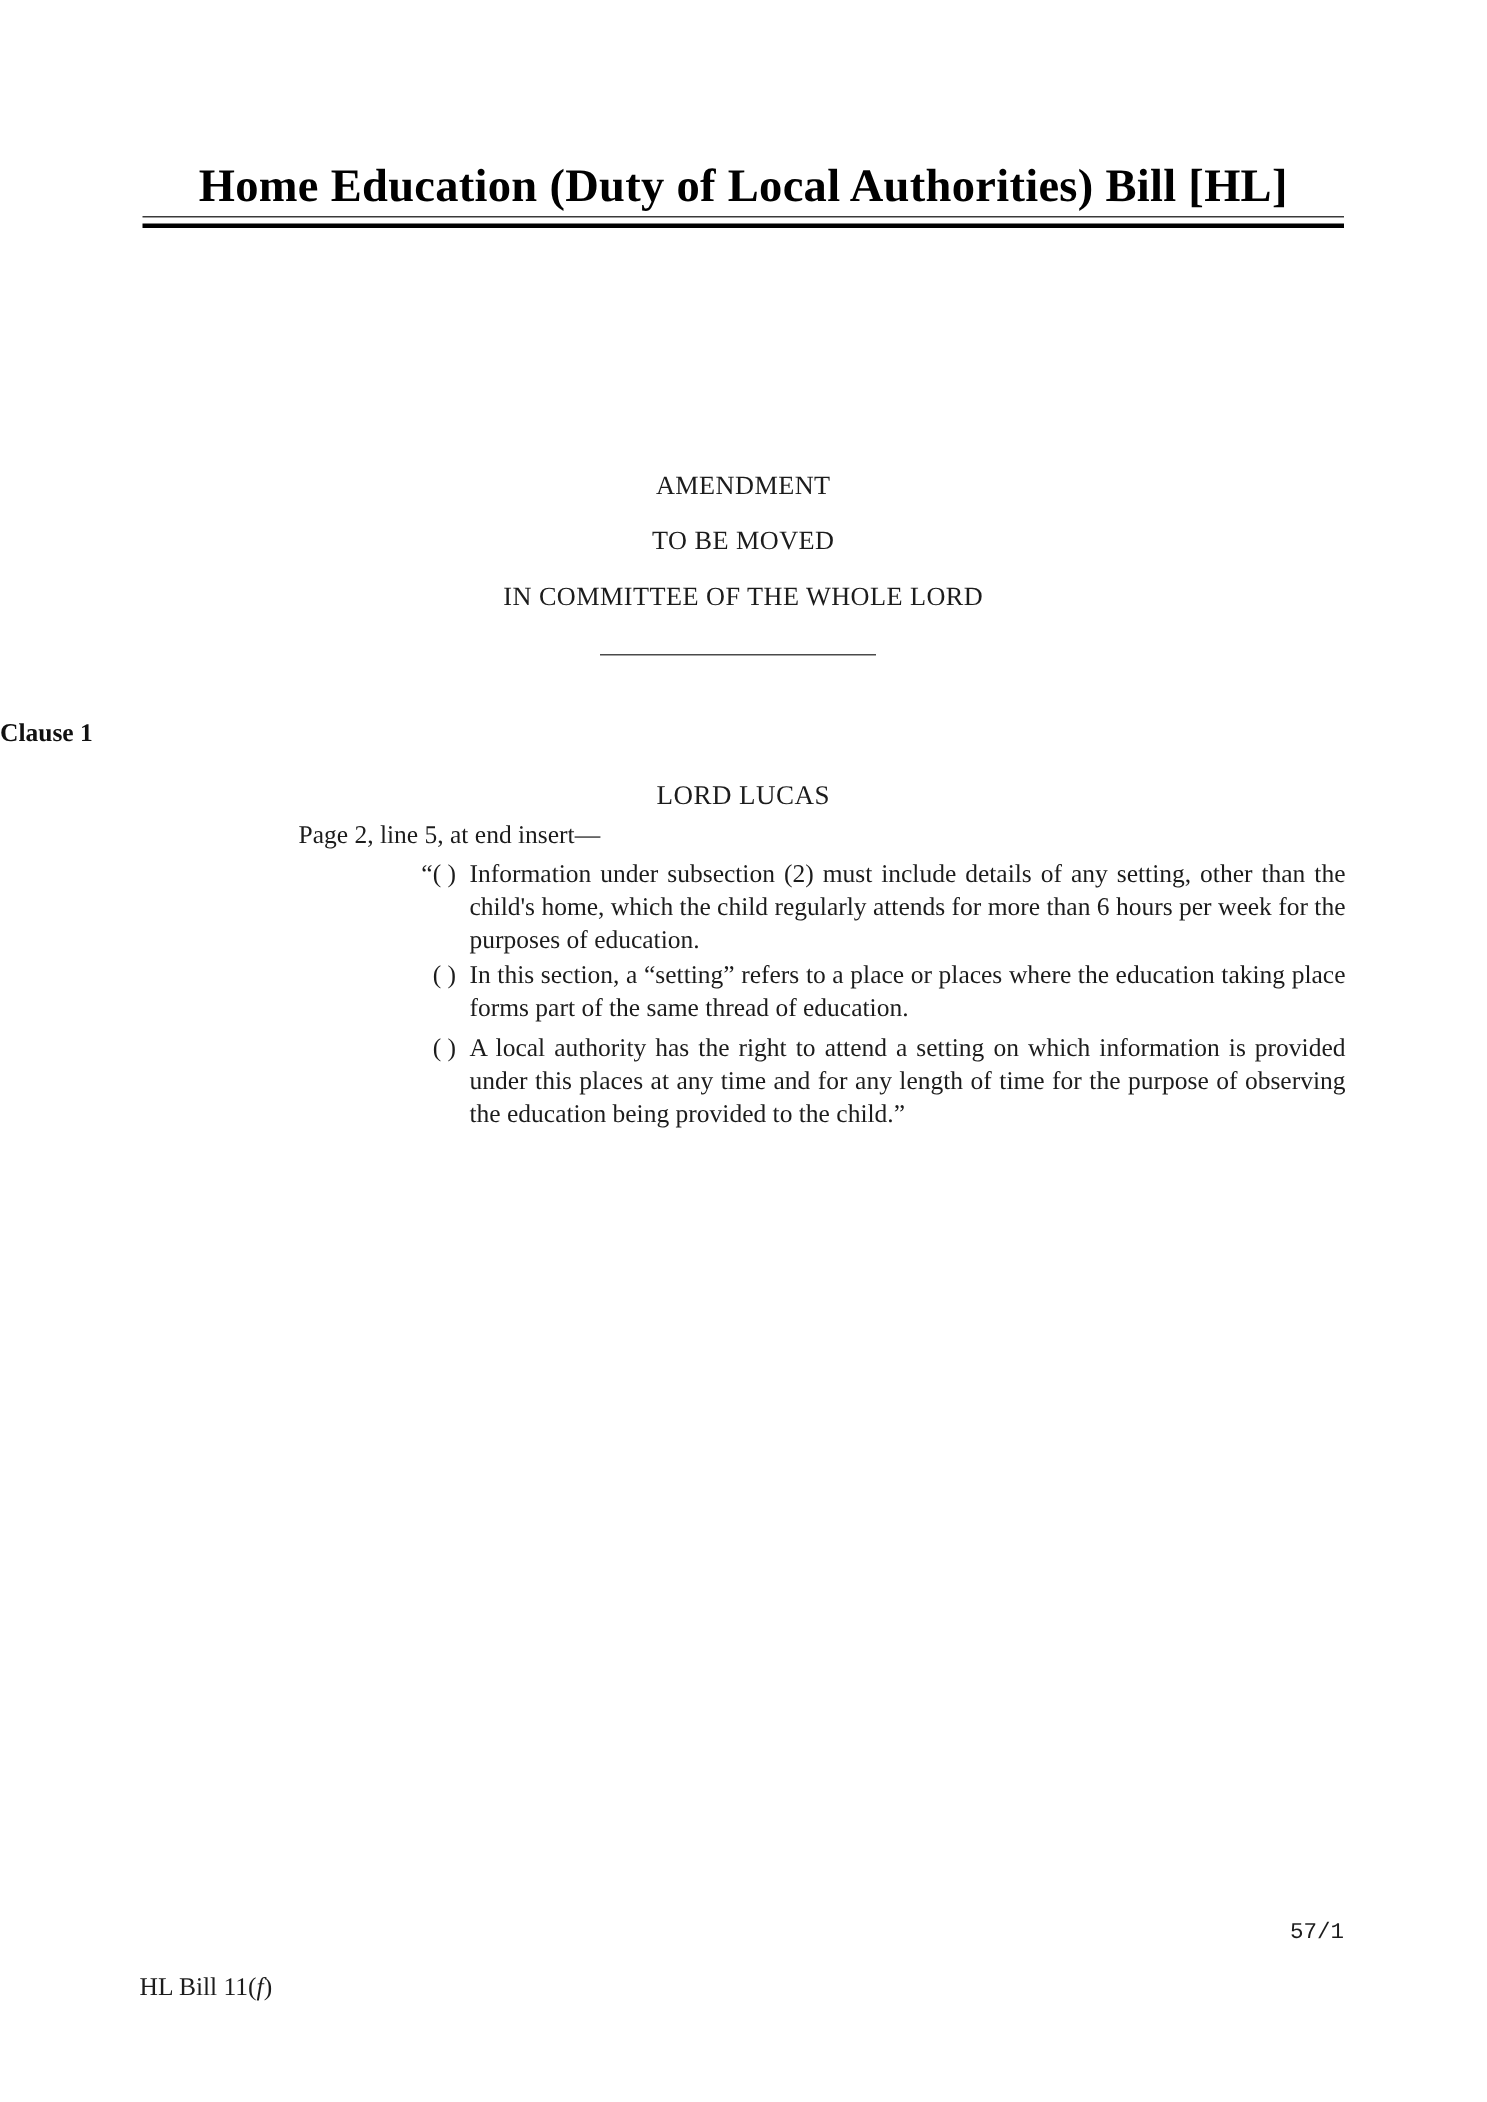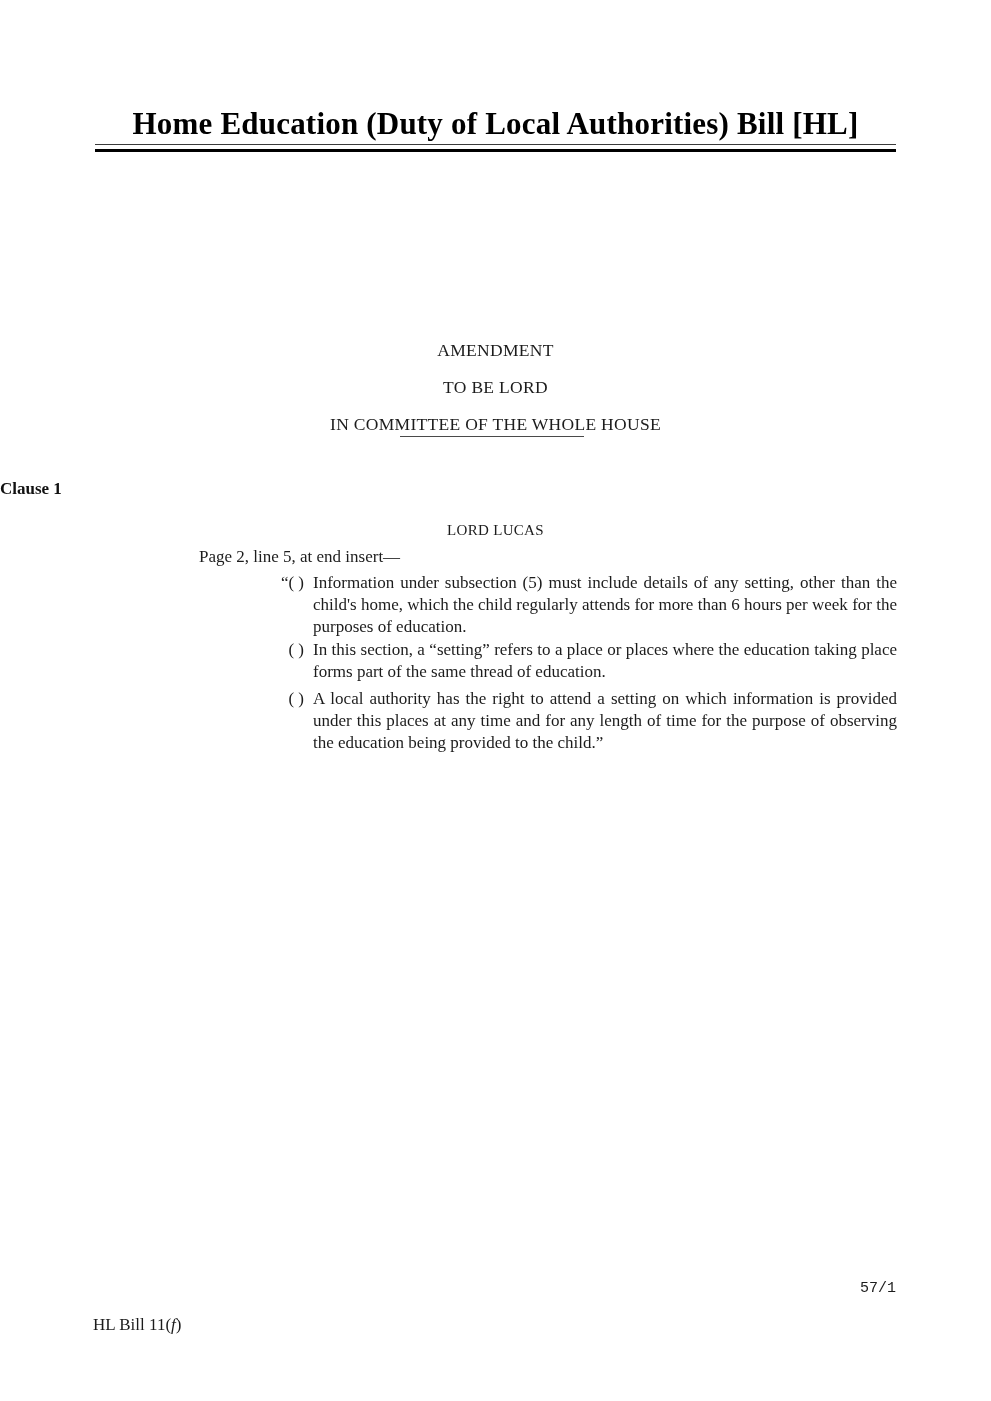--- a/index.html
+++ b/index.html
@@ -35,21 +35,20 @@
   }
   .heading-block {
     position: absolute;
     top: 305px;
     left: 0;
     width: 100%;
     text-align: center;
     font-size: 17.5px;
     line-height: 37px;
     letter-spacing: 0.3px;
-    margin-top: 27px;
   }
   .short-rule {
     position: absolute;
     top: 436px;
     left: 400px;
     width: 184px;
     border-top: 1.6px solid #4a4a4a;
   }
   .clause-heading {
     position: absolute;
@@ -61,21 +60,21 @@
     line-height: 22px;
     font-weight: bold;
     color: #111111;
   }
   .mover-name {
     position: absolute;
     top: 519px;
     left: 0;
     width: 100%;
     text-align: center;
-    font-size: 15px;
+    font-size: 18px;
     line-height: 22px;
     letter-spacing: 0.3px;
   }
   .instruction-line {
     position: absolute;
     top: 546px;
     left: 199px;
     font-size: 17px;
     line-height: 22px;
     font-family: Liberation Serif, serif;
@@ -120,35 +119,35 @@
 <body>
 
 <div class="page">
 
   <div class="doc-title">Home Education (Duty of Local Authorities) Bill [HL]</div>
 
   <div class="double-rule"></div>
 
   <div class="heading-block">
     <div>AMENDMENT</div>
-    <div>TO BE LORD</div>
-    <div>IN COMMITTEE OF THE WHOLE HOUSE</div>
+    <div>TO BE MOVED</div>
+    <div>IN COMMITTEE OF THE WHOLE LORD</div>
   </div>
 
   <div class="short-rule"></div>
 
   <div class="clause-heading">Clause 1</div>
 
   <div class="mover-name">LORD LUCAS</div>
 
   <div class="instruction-line">Page 2, line 5, at end insert—</div>
 
   <div class="amendment-item item-1">
     <span class="marker">“( )</span>
-    <span>Information under subsection (5) must include details of any setting, other than the child's home, which the child regularly attends for more than 6 hours per week for the purposes of education.</span>
+    <span>Information under subsection (2) must include details of any setting, other than the child's home, which the child regularly attends for more than 6 hours per week for the purposes of education.</span>
   </div>
 
   <div class="amendment-item item-2">
     <span class="marker">( )</span>
     <span>In this section, a “setting” refers to a place or places where the education taking place forms part of the same thread of education.</span>
   </div>
 
   <div class="amendment-item item-3">
     <span class="marker">( )</span>
     <span>A local authority has the right to attend a setting on which information is provided under this places at any time and for any length of time for the purpose of observing the education being provided to the child.”</span>

